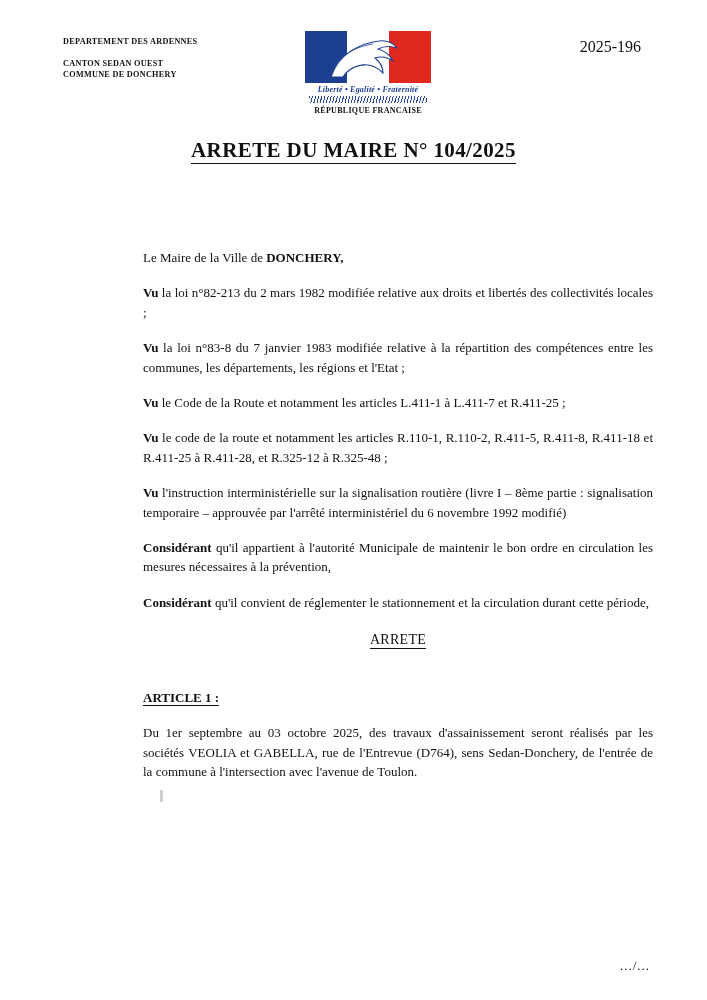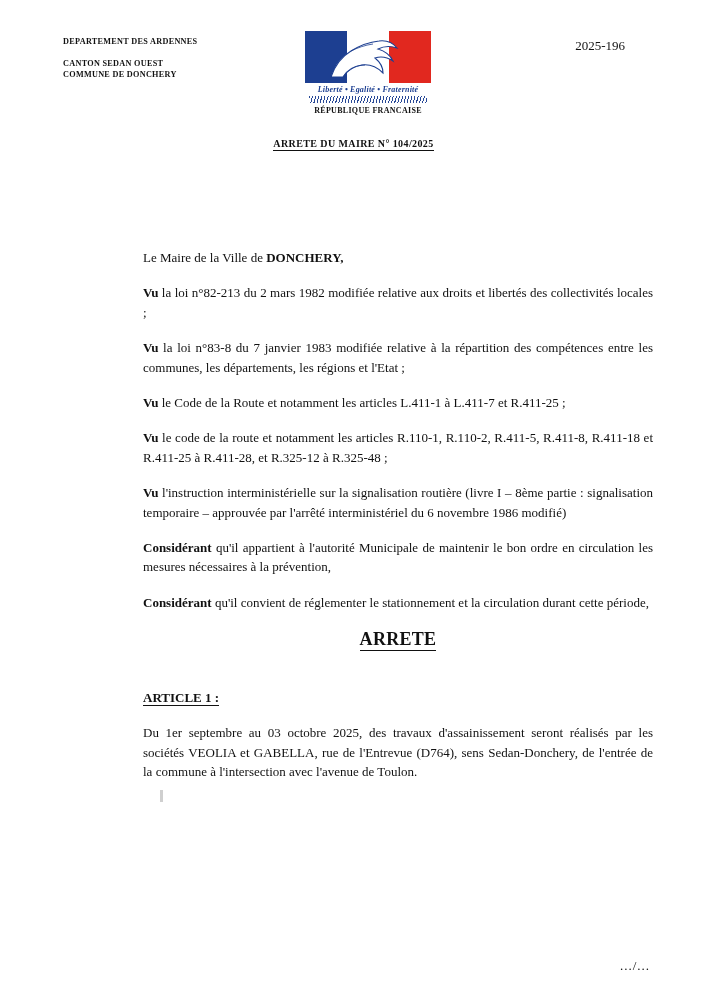--- a/index.html
+++ b/index.html
@@ -34,23 +34,23 @@
     font-family: "Liberation Serif", serif;
     font-weight: bold;
     font-size: 8.2px;
     letter-spacing: 0.3px;
     line-height: 11px;
     color: #111;
   }
   .header-left .l1 { margin-bottom: 11px; }
   .header-right {
     position: absolute;
-    right: 55px;
+    right: 39px;
     top: 2px;
-    font-size: 13px;
+    font-size: 16px;
     font-family: "Liberation Serif", serif;
     color: #111;
   }
 
   
   .logo {
     position: absolute;
     left: 303px;
     top: -5px;
     width: 130px;
@@ -106,21 +106,21 @@
     margin-top: 3px;
   }
 
   
   .doc-title {
     position: absolute;
     top: 138px;
     left: 0;
     width: 707px;
     text-align: center;
-    font-size: 10px;
+    font-size: 21px;
     font-weight: bold;
     letter-spacing: 0.4px;
   }
   .doc-title span { border-bottom: 1.4px solid #111; padding-bottom: 1px; }
 
   
   .subject-box {
     position: absolute;
     top: 180px;
     left: 99px;
@@ -151,22 +151,22 @@
     width: 510px;
     font-size: 13px;
     line-height: 19.4px;
     text-align: justify;
   }
   .body p { margin: 0 0 16px 0; }
   .kw { font-weight: bold; }
   .lead { margin-bottom: 21px; }
   .arrete-word {
     text-align: center;
-    font-weight: bold;
-    font-size: 18px;
+    font-weight: normal;
+    font-size: 14px;
     letter-spacing: 0.3px;
     margin: 18px 0 38px 0;
   }
   .arrete-word span { border-bottom: 1.3px solid #111; padding-bottom: 1px; }
   .article-head {
     font-weight: bold;
     margin: 0 0 1px 0;
   }
   .article-head span { border-bottom: 1.2px solid #111; }
   .article-body { margin: 0; }
@@ -236,21 +236,21 @@
     <p>
       <span class="kw">Vu</span><span> la loi n°83-8 du 7 janvier 1983 modifiée relative à la répartition des compétences entre les communes, les départements, les régions et l'Etat ;</span>
     </p>
     <p>
       <span class="kw">Vu</span><span> le Code de la Route et notamment les articles L.411-1 à L.411-7 et R.411-25 ;</span>
     </p>
     <p>
       <span class="kw">Vu</span><span> le code de la route et notamment les articles R.110-1, R.110-2, R.411-5, R.411-8, R.411-18 et R.411-25 à R.411-28, et R.325-12 à R.325-48 ;</span>
     </p>
     <p>
-      <span class="kw">Vu</span><span> l'instruction interministérielle sur la signalisation routière (livre I – 8ème partie : signalisation temporaire – approuvée par l'arrêté interministériel du 6 novembre 1986 modifié)</span>
+      <span class="kw">Vu</span><span> l'instruction interministérielle sur la signalisation routière (livre I – 8ème partie : signalisation temporaire – approuvée par l'arrêté interministériel du 6 novembre 1992 modifié)</span>
     </p>
     <p>
       <span class="kw">Considérant</span><span> qu'il appartient à l'autorité Municipale de maintenir le bon ordre en circulation les mesures nécessaires à la prévention,</span>
     </p>
     <p>
       <span class="kw">Considérant</span><span> qu'il convient de réglementer le stationnement et la circulation durant cette période,</span>
     </p>
 
     <div class="arrete-word">
       <span>ARRETE</span>

